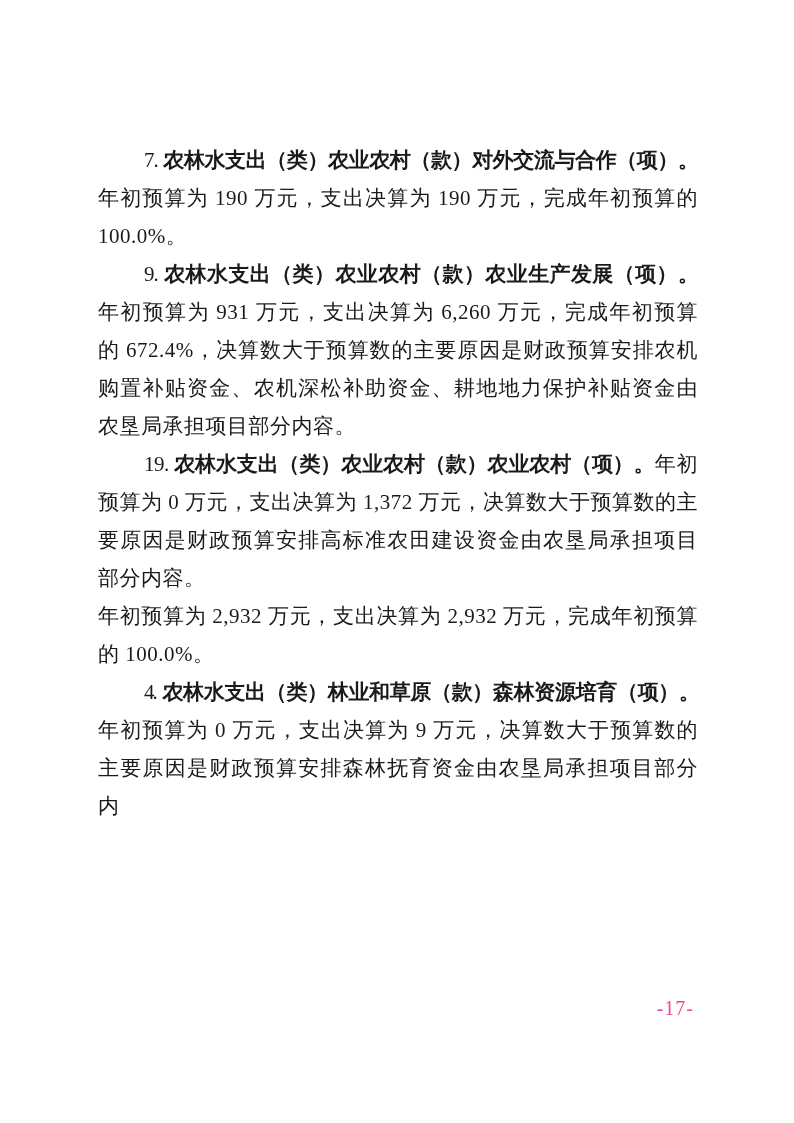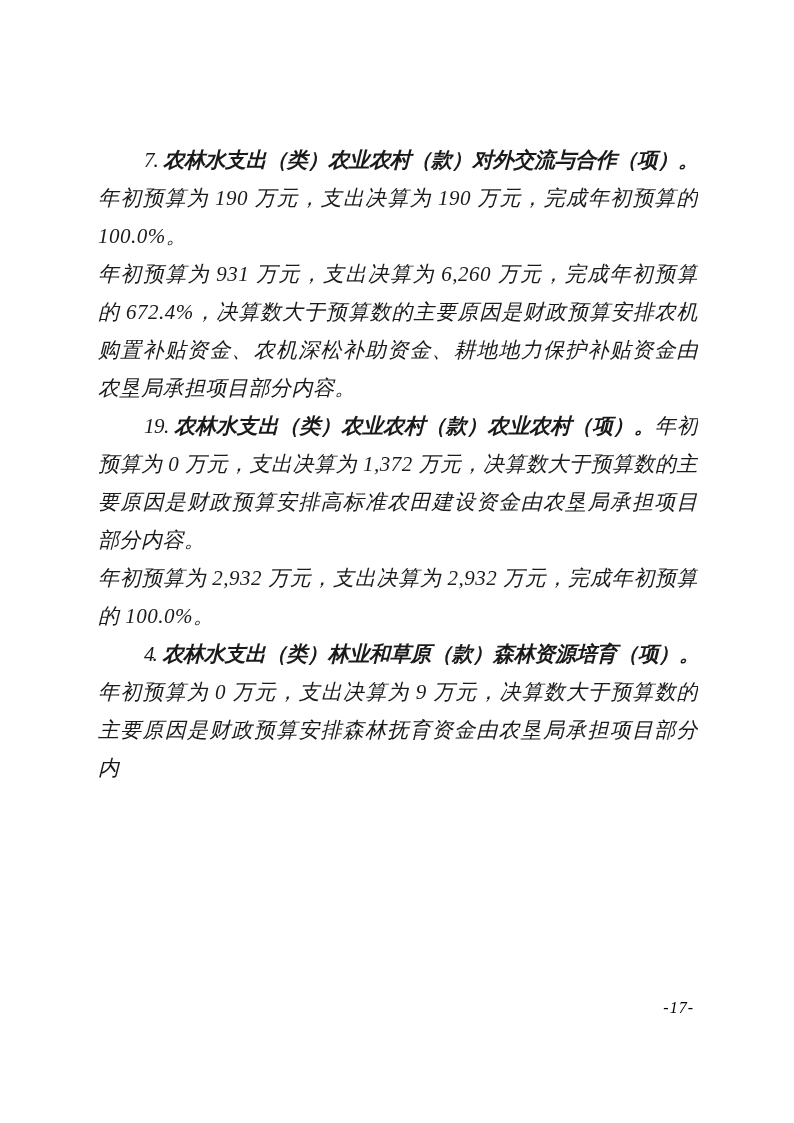--- a/index.html
+++ b/index.html
@@ -8,21 +8,20 @@
     background: #ffffff;
   }
   .page {
     position: relative;
     width: 794px;
     height: 1123px;
     background: #ffffff;
     overflow: hidden;
     font-family: "Liberation Serif", "DejaVu Serif", serif;
     color: #1a1a1a;
-    font-style: italic;
   }
   .content {
     position: absolute;
     left: 98px;
     top: 141px;
     width: 600px;
     height: 860px;
     overflow: hidden;
     font-size: 21px;
     line-height: 38px;
@@ -58,40 +57,40 @@
     font-weight: bold;
     font-family: "Liberation Sans", "DejaVu Sans", sans-serif;
   }
   .body-text {
     font-weight: normal;
   }
   .page-number {
     position: absolute;
     top: 996px;
     right: 100px;
-    font-size: 16px;
+    font-size: 20px;
     line-height: 24px;
     letter-spacing: 1px;
     font-family: "Liberation Serif", "DejaVu Serif", serif;
-    color: #000000;
+    color: #ec4899;
   }
 </style>
 </head>
 <body>
 
 <div class="page" style="background: rgb(255, 255, 255); color: rgb(26, 26, 26);">
   <div class="content">
 
     <p class="para own-line">
       <span class="heading-wrap"><span class="num">7.</span><span class="heading-text">农林水支出（类）农业农村（款）对外交流与合作（项）。</span></span><span class="body-text">年初预算为 190 万元，支出决算为 190 万元，完成年初预算的 100.0%。</span>
     </p>
 
 
     <p class="para own-line">
-      <span class="body-text">年初预算为 931 万元，支出决算为 6,260 万元，完成年初预算的 672.4%，决算数大于预算数的主要原因是财政预算安排农机购置补贴资金、农机深松补助资金、耕地地力保护补贴资金由农垦局承担项目部分内容。</span>
+      <span class="heading-wrap"><span class="num">9.</span><span class="heading-text">农林水支出（类）农业农村（款）农业生产发展（项）。</span></span><span class="body-text">年初预算为 931 万元，支出决算为 6,260 万元，完成年初预算的 672.4%，决算数大于预算数的主要原因是财政预算安排农机购置补贴资金、农机深松补助资金、耕地地力保护补贴资金由农垦局承担项目部分内容。</span>
     </p>
 
     <p class="para">
       <span class="heading-wrap"><span class="num">19.</span><span class="heading-text">农林水支出（类）农业农村（款）农业农村（项）。</span></span><span class="body-text">年初预算为 0 万元，支出决算为 1,372 万元，决算数大于预算数的主要原因是财政预算安排高标准农田建设资金由农垦局承担项目部分内容。</span>
     </p>
 
     <p class="para own-line">
       <span class="body-text">年初预算为 2,932 万元，支出决算为 2,932 万元，完成年初预算的 100.0%。</span>
     </p>
 

